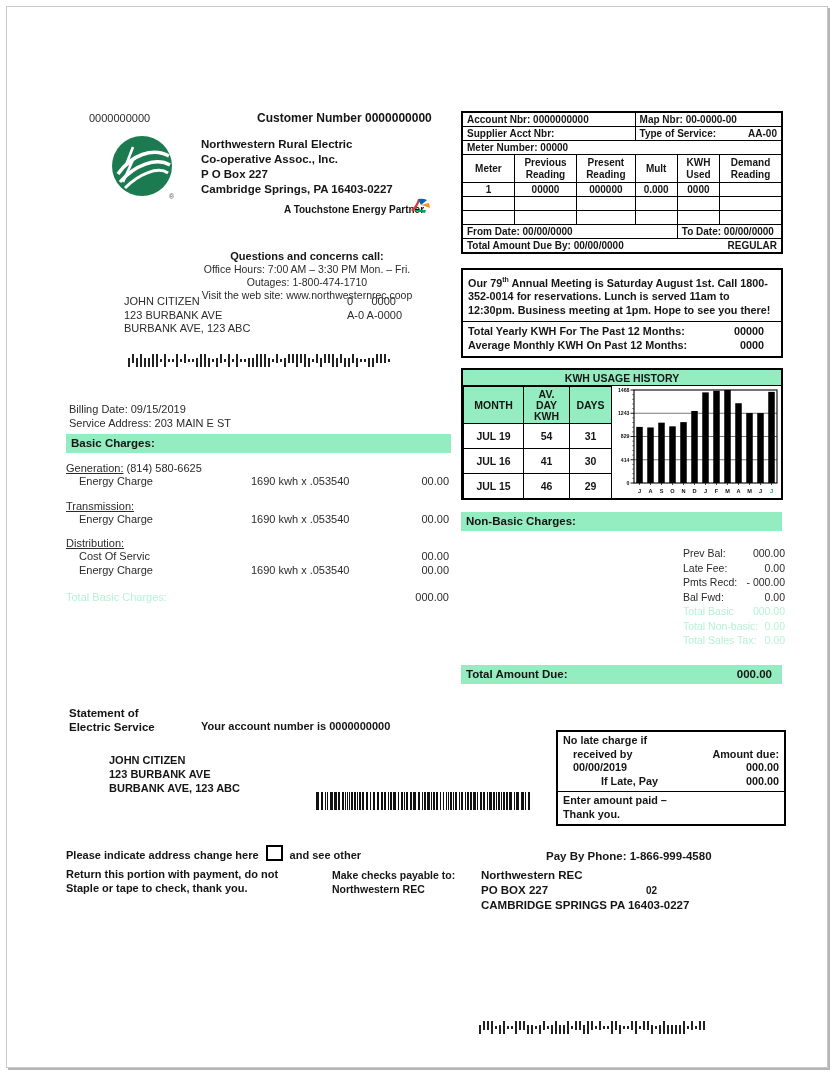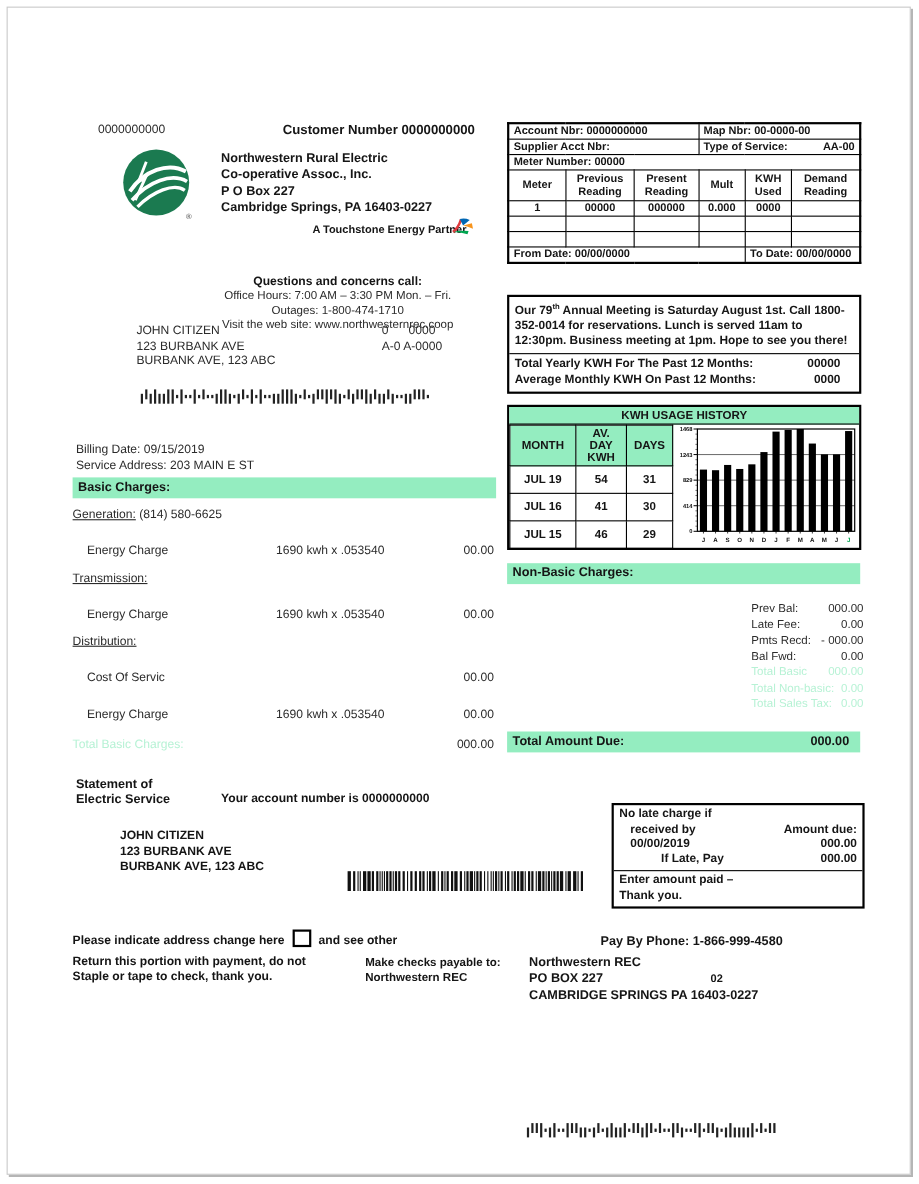--- a/index.html
+++ b/index.html
@@ -34,21 +34,21 @@
   
   .band { background:#94edc0; height:19px; font-size:11.5px; line-height:19px; padding-left:5px; }
   .band-basic { left:59px; top:427px; width:385px; }
   .band-nonbasic { left:454px; top:505px; width:321px; }
   .band-total { left:454px; top:658px; width:321px; display:flex; justify-content:space-between; padding-right:10px; }
 
   
   .charges { left:59px; top:455px; width:385px; font-size:11px; }
   .charge-section { margin-bottom:11px; }
   .charge-heading { height:13px; line-height:13px; }
-  .charge-row { position:relative; height:13.5px; line-height:13.5px;margin-top:20px; }
+  .charge-row { position:relative; height:13.5px; line-height:13.5px; }
   .charge-row .cl { padding-left:13px; }
   .charge-row .cq { position:absolute; left:185px; }
   .charge-row .ca { position:absolute; right:2px; }
   .charge-total { position:relative; height:14px; margin-top:14px; }
   .mint-text { color:#b7f2d5; }
 
   
   .meter-table { left:454px; top:104px; width:322px; border-collapse:collapse; font-size:10px; }
   .meter-table td { border:1.5px solid #000; padding:1px 4px; color:#151515; font-weight:bold; }
   .meter-table { border:2px solid #000; }
@@ -314,20 +314,28 @@
           <td>&nbsp;</td>
           <td></td>
           <td></td>
           <td></td>
           <td></td>
           <td></td>
         </tr>
     <tr>
       <td colspan="4">From Date: 00/00/0000</td>
       <td colspan="2">To Date: 00/00/0000</td>
+    </tr>
+    <tr>
+      <td colspan="6">
+        <div class="flexcell">
+              <span>Total Amount Due By:  00/00/0000</span>
+              <span>REGULAR</span>
+            </div>
+      </td>
     </tr>
   </tbody>
     </table>
 
   <div class="abs meeting b">
     <div class="sec1">
       <span>Our 79</span><sup>th</sup><span> Annual Meeting is Saturday August 1st. Call 1800-352-0014 for reservations. Lunch is served 11am to 12:30pm. Business meeting at 1pm. Hope to see you there!</span>
     </div>
     <div class="sec2">
       <div class="kwhrow">

